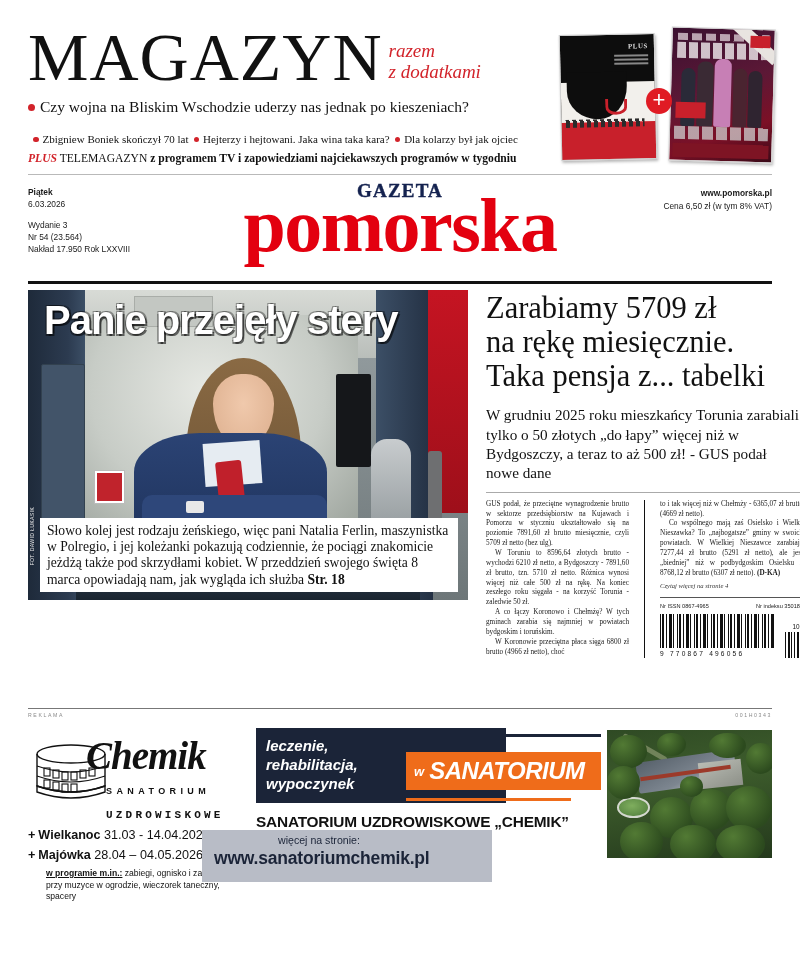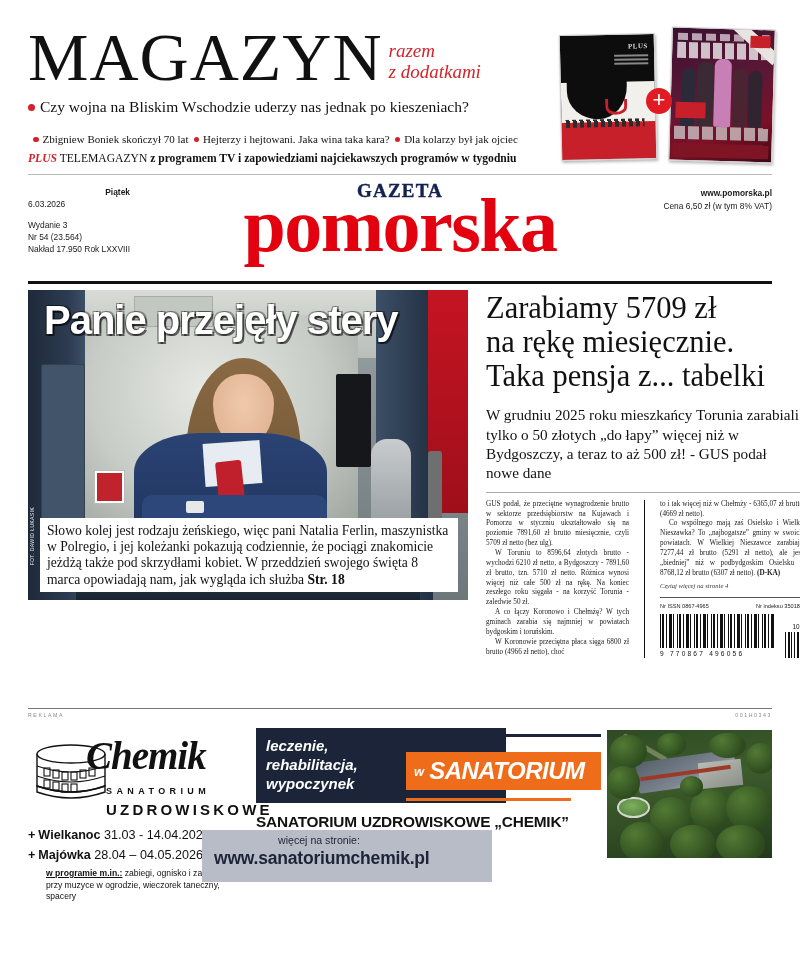--- a/index.html
+++ b/index.html
@@ -89,21 +89,21 @@
     background:#e01b24; z-index:5; color:#fff; font-size:22px; line-height:24px;
     text-align:center; font-family:"Liberation Sans", sans-serif; font-weight:300;
   }
 
   .rule-thin { height:1px; background:#b9b9b9; margin: 6px 28px 0 28px; }
 
   
   .masthead { position:relative; height:100px; padding: 10px 28px 0 28px; }
   .mh-left { position:absolute; left:28px; top:12px; font-family:"Liberation Sans", sans-serif;
     font-size:8.4px; color:#1a1a1a; line-height:1.42; }
-  .mh-left .d1 { font-weight:700;text-align:right; }
+  .mh-left .d1 { font-weight:700; }
   .mh-left .blk2 { margin-top:9px; }
   .mh-right { position:absolute; right:28px; top:12px; text-align:right;
     font-family:"Liberation Sans", sans-serif; font-size:8.4px; color:#1a1a1a; line-height:1.5;}
   .mh-right .www { font-weight:700; }
   .logo-wrap { position:absolute; left:0; right:0; top:6px; text-align:center; }
   .logo-gazeta {
     font-family:"Liberation Serif", serif; font-weight:700; font-size:19px;
     color:#14224f; letter-spacing:1.2px; line-height:1;
     -webkit-text-stroke: 0.4px #14224f;
   }
@@ -242,23 +242,23 @@
   .drum { position:absolute; left:2px; top:10px; width:82px; height:62px; }
   .drum svg { display:block; }
   .chemik-script {
     position:absolute; left:58px; top:1px;
     font-family:Liberation Serif, serif; font-style:italic; font-weight:700;
     font-size:39px; color:#111; letter-spacing:-1px;
   }
   .chemik-sub1 { position:absolute; left:78px; top:54px;
     font-family:"Liberation Sans", sans-serif; font-weight:700;
     font-size:9px; letter-spacing:4.4px; color:#111; }
-  .chemik-sub2 { position:absolute; left:78px; top:69px;
-    font-family:Liberation Sans, sans-serif; font-weight:700;
-    font-size:15px; letter-spacing:3.2px; color:#111; }
+  .chemik-sub2 { position:absolute; left:78px; top:77px;
+    font-family:Liberation Mono, monospace; font-weight:700;
+    font-size:11px; letter-spacing:3.2px; color:#111; }
 
   .offer { margin-top:10px; font-family:"Liberation Sans", sans-serif; color:#111; }
   .offer-line { font-size:12.6px; line-height:1.55; }
   .offer-line .plus { color:#111; font-weight:700; margin-right:3px; }
   .offer-line b { font-weight:700; }
   .offer-note { font-size:8.6px; line-height:1.34; margin-top:3px; margin-left:18px; }
   .offer-note u { text-decoration: underline; font-weight:700; }
 
   .ad-mid { position:absolute; left:228px; top:6px; width:345px; }
   .navy-box { position:relative; background:#1b2438; width:250px; padding:8px 10px 9px 10px; }

